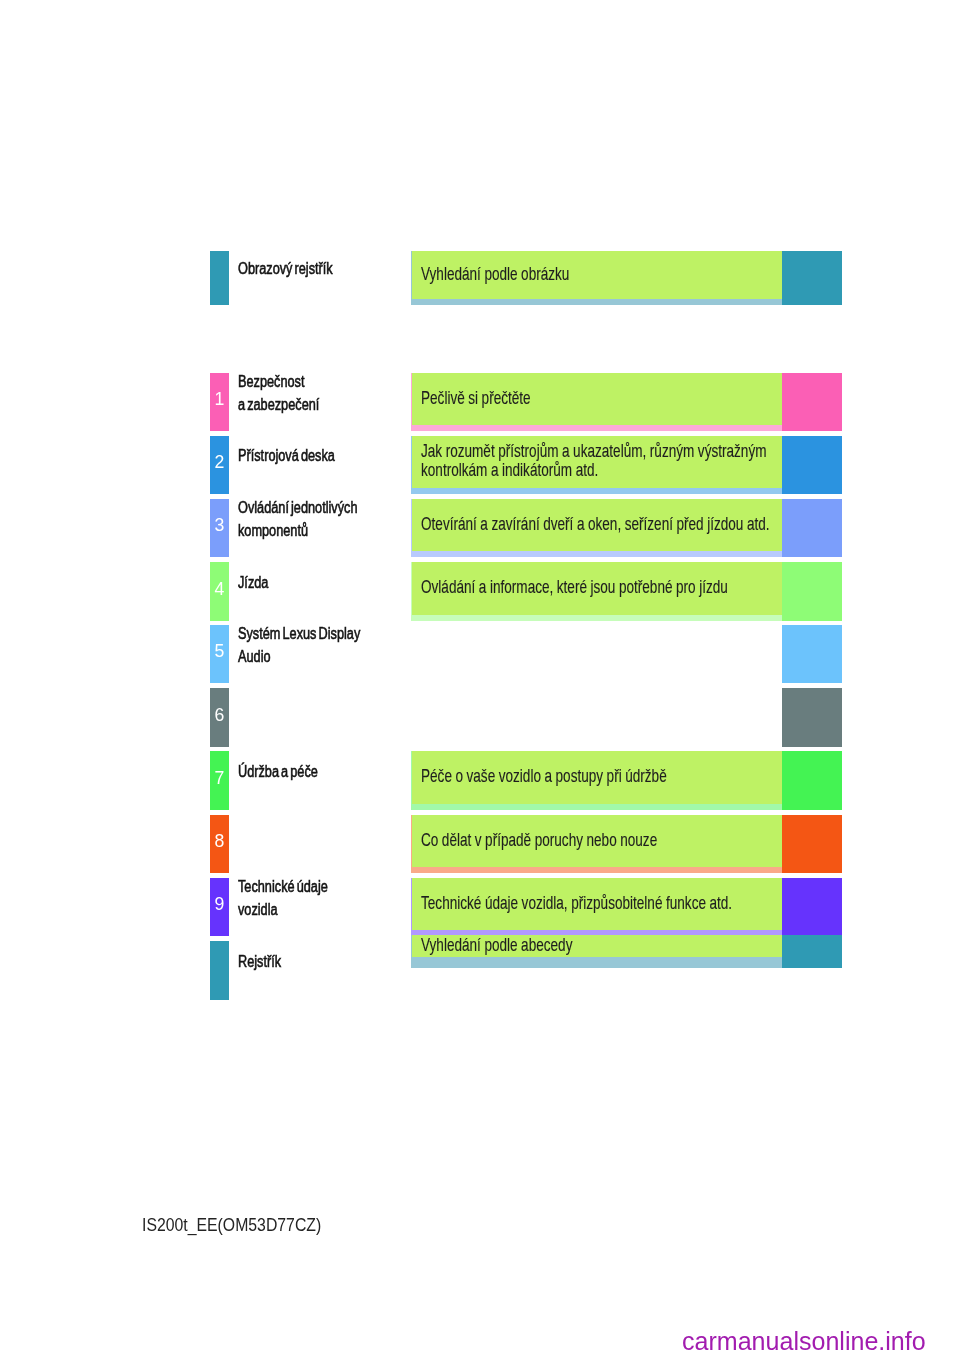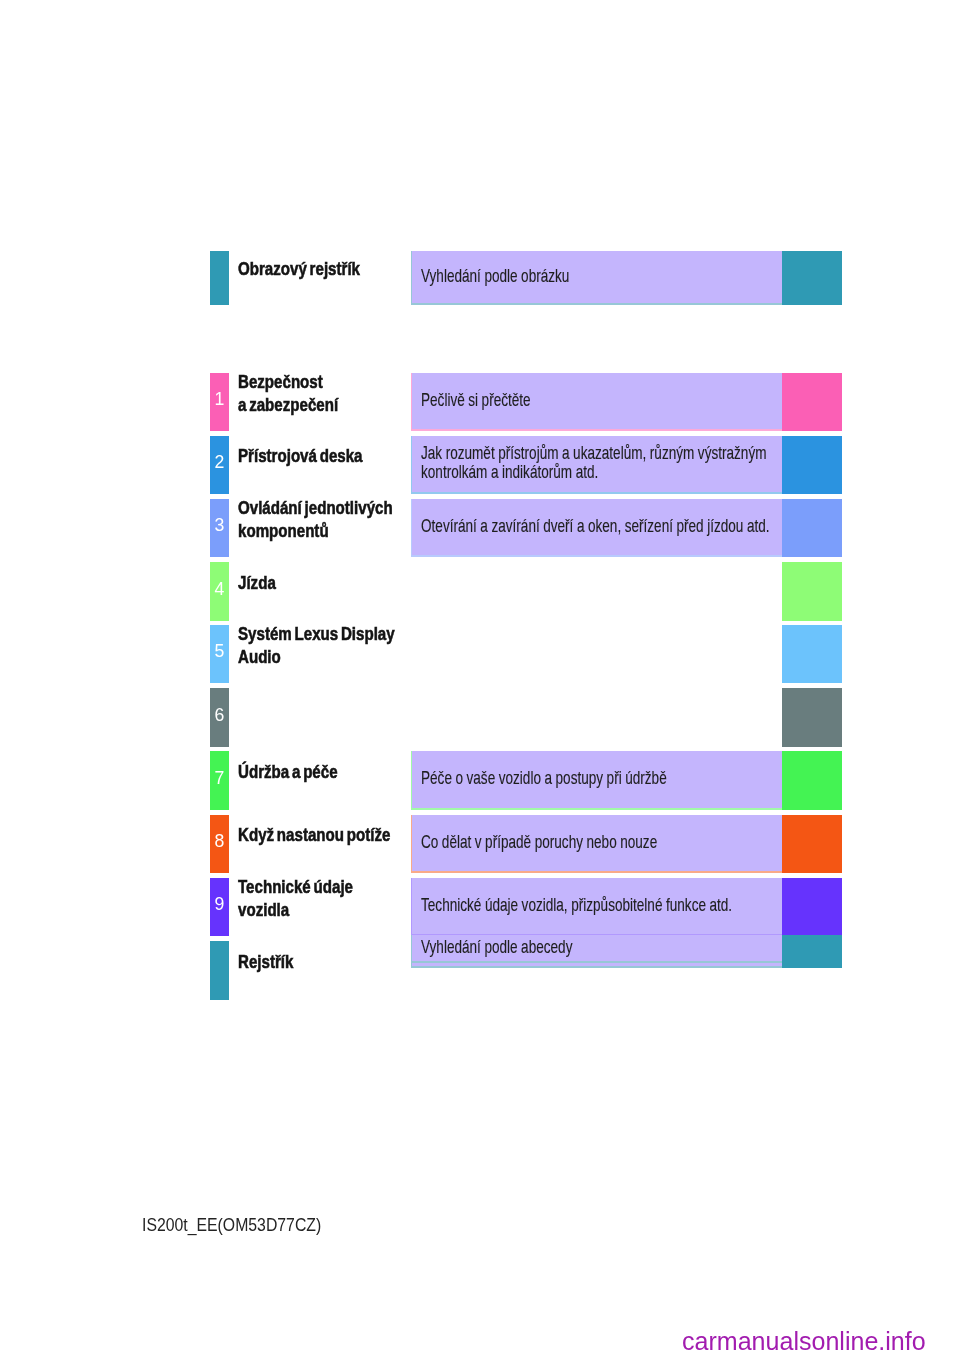--- a/index.html
+++ b/index.html
@@ -14,28 +14,28 @@
   
   .row{position:absolute;left:0;width:960px;}
 
   .tab{position:absolute;left:210px;width:18.6px;top:0;bottom:0;}
   .tabnum{position:absolute;left:-10px;right:-10px;top:17.55px;text-align:center;
           color:#ffffff;font-size:18.6px;line-height:18.6px;font-weight:400;
           transform:scaleX(0.95);}
 
   .title{position:absolute;left:238.3px;top:-3.7px;bottom:14px;width:180px;
          display:flex;flex-direction:column;justify-content:center;
-         font-weight:700;font-size:19px;line-height:23.6px;color:#141414;
+         font-weight:400;font-size:16px;line-height:23.6px;color:#141414;
          word-spacing:-1.8px;-webkit-text-stroke:0.58px #141414;}
   .title .ln{display:inline-block;align-self:flex-start;white-space:nowrap;
              transform:scaleX(0.795);transform-origin:left center;}
 
   .desc{position:absolute;left:411.3px;width:370.5px;top:0;bottom:0;
-        border-left:1px solid #c9c9c9;border-bottom:2px solid #c4b5fd;
-        box-sizing:border-box;background:#c4b5fd;
+        border-left:1px solid #c9c9c9;border-bottom:6px solid #c4b5fd;
+        box-sizing:border-box;background:#bef264;
         display:flex;flex-direction:column;justify-content:center;
         padding-left:8.8px;padding-bottom:3.2px;
         font-size:18.5px;line-height:19.1px;color:#1e1e1e;
         word-spacing:-0.35px;-webkit-text-stroke:0.13px #1e1e1e;}
   .desc .ln{display:inline-block;align-self:flex-start;white-space:nowrap;
             transform:scaleX(0.7338);transform-origin:left center;}
 
   .swatch{position:absolute;left:782px;width:59.5px;top:0;bottom:0;}
 
   .footer-code{position:absolute;left:142.3px;top:1214.5px;
@@ -99,20 +99,23 @@
     </div>
     <div class="swatch" style="background:#7b9efb"></div>
   </div>
   <div class="row" style="top:562.1px;height:58.5px">
     <div class="tab" style="background:#8efc76">
       <div class="tabnum">4</div>
     </div>
     <div class="title">
       <div class="ln">Jízda</div>
     </div>
+    <div class="desc" style="border-color:#c6fdba">
+      <div class="ln">Ovládání a informace, které jsou potřebné pro jízdu</div>
+    </div>
     <div class="swatch" style="background:#8efc76"></div>
   </div>
   <div class="row" style="top:624.9px;height:58.5px">
     <div class="tab" style="background:#6cc3fc">
       <div class="tabnum">5</div>
     </div>
     <div class="title">
       <div class="ln">Systém Lexus Display</div>
       <div class="ln">Audio</div>
     </div>
@@ -132,23 +135,20 @@
       <div class="ln">Údržba a péče</div>
     </div>
     <div class="desc" style="border-color:#a1f9a9">
       <div class="ln">Péče o vaše vozidlo a postupy při údržbě</div>
     </div>
     <div class="swatch" style="background:#44f353"></div>
   </div>
   <div class="row" style="top:814.5px;height:58.5px">
     <div class="tab" style="background:#f45614">
       <div class="tabnum">8</div>
-    </div>
-    <div class="title">
-      <div class="ln">Když nastanou potíže</div>
     </div>
     <div class="desc" style="border-color:#f9aa89">
       <div class="ln">Co dělat v případě poruchy nebo nouze</div>
     </div>
     <div class="swatch" style="background:#f45614"></div>
   </div>
   <div class="row" style="top:877.7px;height:58.5px">
     <div class="tab" style="background:#6633fd">
       <div class="tabnum">9</div>
     </div>

